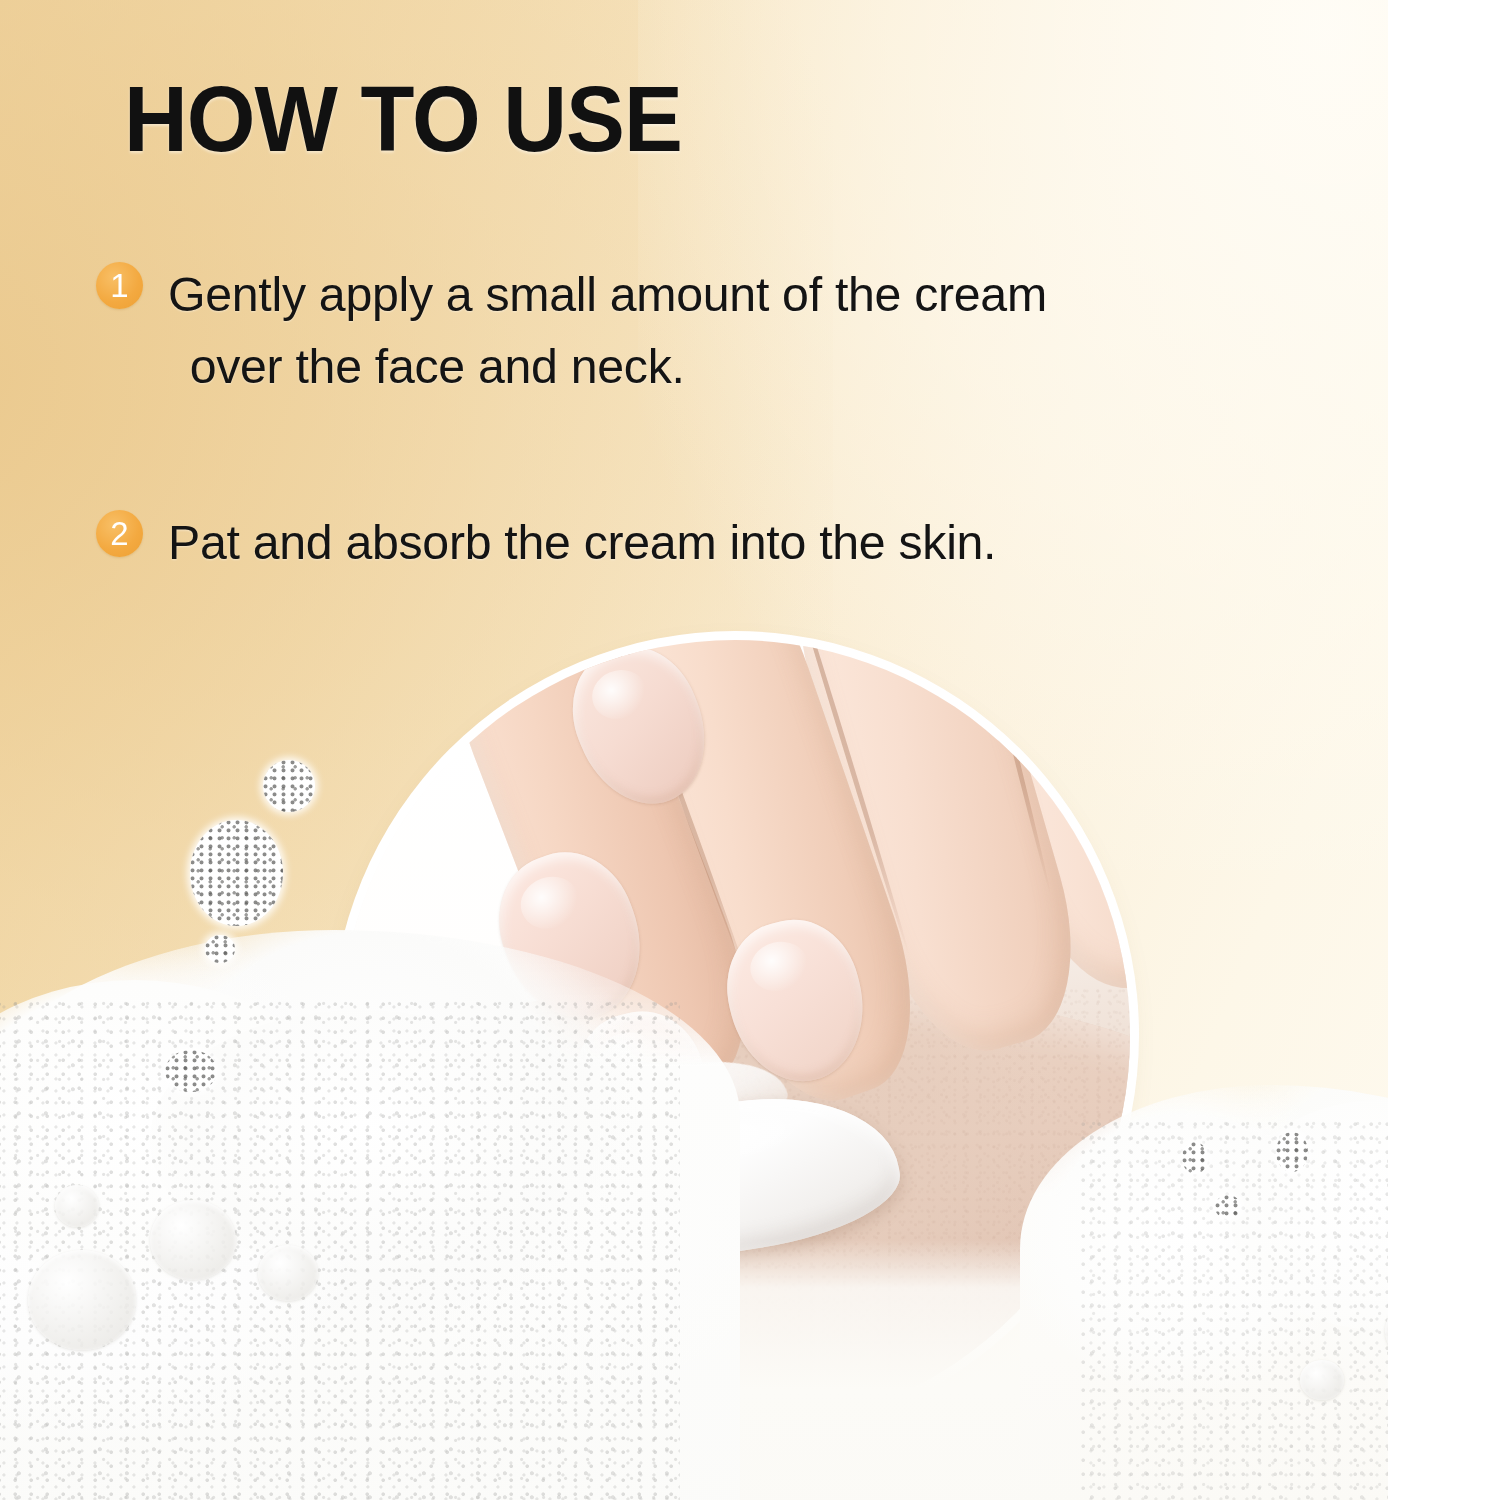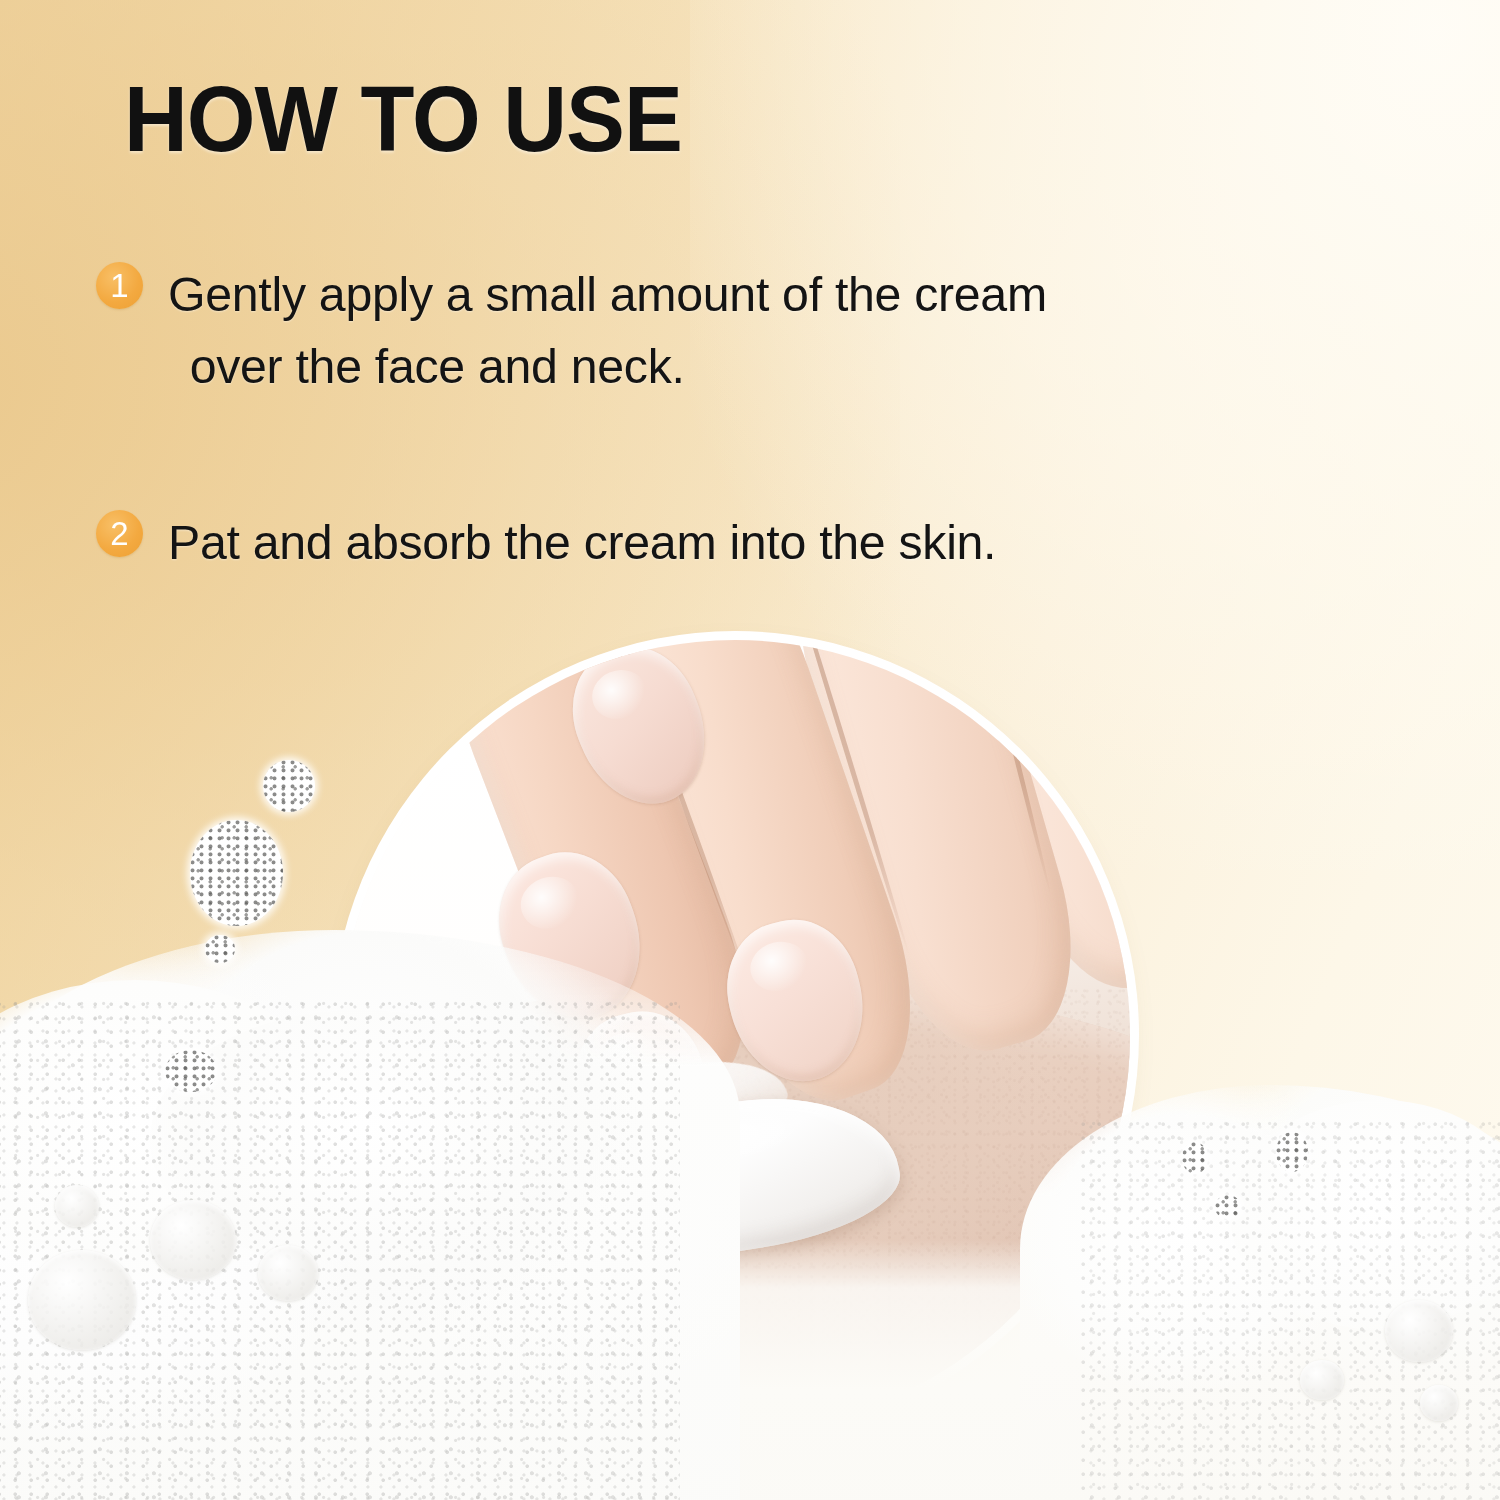--- a/index.html
+++ b/index.html
@@ -2,21 +2,21 @@
 <html><head>
 <meta charset="utf-8">
 <style>
   html, body {
     margin: 0;
     padding: 0;
     background: #fff;
   }
   #stage {
     position: relative;
-    width: 1500px;
+    width: 1388px;
     height: 1500px;
     overflow: hidden;
     font-family: "Liberation Sans", sans-serif;
     background: #f2dcb0;
   }
 
   
   .bg-base {
     position: absolute;
     inset: 0;

